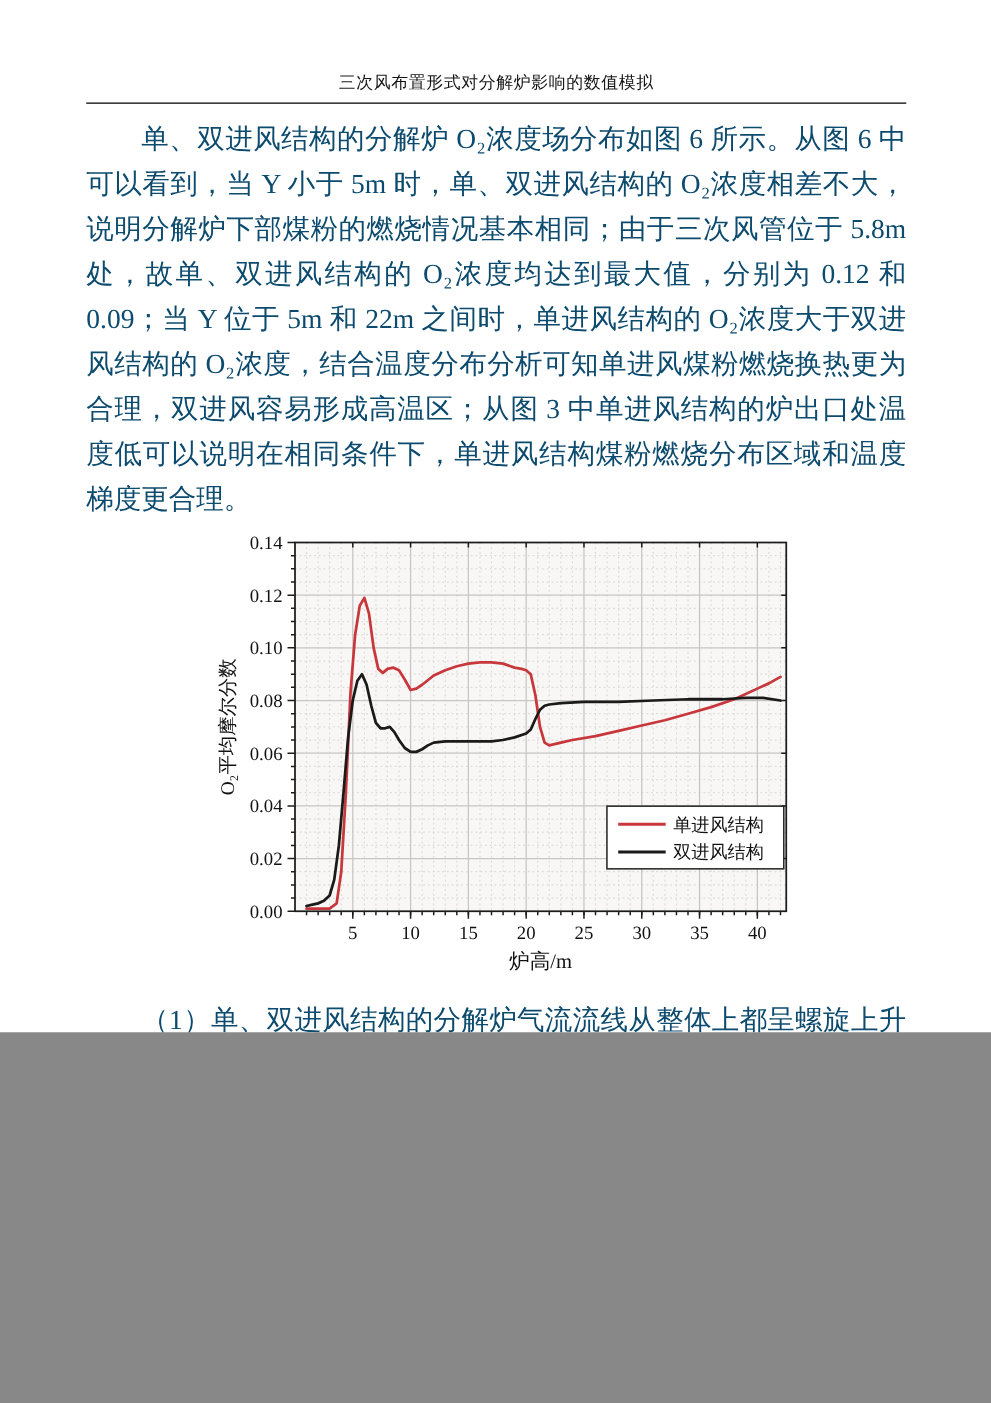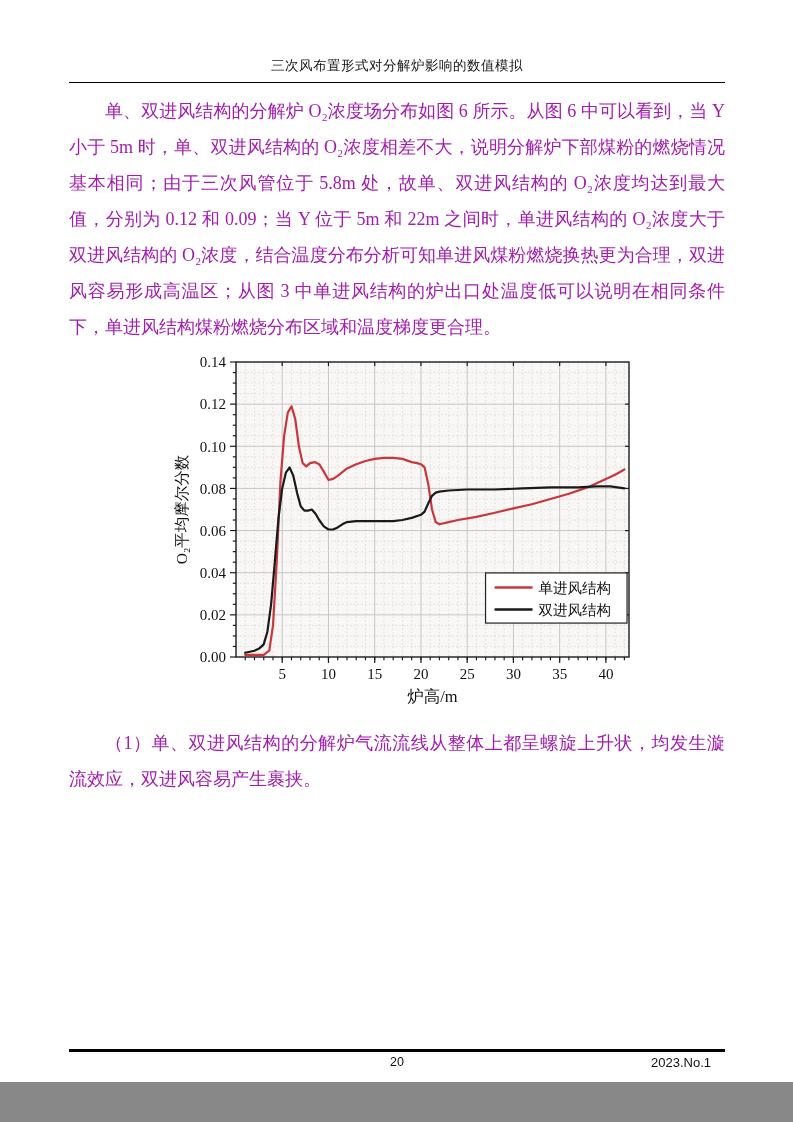--- a/index.html
+++ b/index.html
@@ -1,41 +1,41 @@
 <!DOCTYPE html>
 <html><head>
 <meta charset="utf-8">
 <style>
   html,body{margin:0;padding:0;background:#888;}
   .page{
     position:relative;
-    width:793px;height:1082px;
+    width:793px;height:826px;
     background:#ffffff;
     font-family:"Liberation Serif","DejaVu Serif",serif;
     color:#111;
     overflow:hidden;
     margin:0 auto;
   }
   .content{margin:0 68px 0 69px;}
   .running-head{
     padding-top:57px;
     text-align:center;
     font-size:13.5px;
     letter-spacing:.5px;
     color:#151515;
   }
   .head-rule{margin-top:7px;border-top:1.6px solid #000;height:0;}
   p.body{
     margin:10px 0 0 0;
-    font-size:18px;
+    font-size:22px;
     line-height:36px;
     text-align:justify;
     text-justify:inter-ideograph;
     text-indent:2em;
-    color:#a21caf;
+    color:#0c4a6e;
   }
   p.body + p.body{margin-top:0;}
   figure.fig{margin:8px 0 0 0;padding:0;}
   .chart{width:470px;margin-left:103px;}
   .caption{
     margin-top:4px;
     text-align:center;
     font-family:"Liberation Sans","DejaVu Sans",sans-serif;
     font-weight:bold;
     font-size:14.5px;

